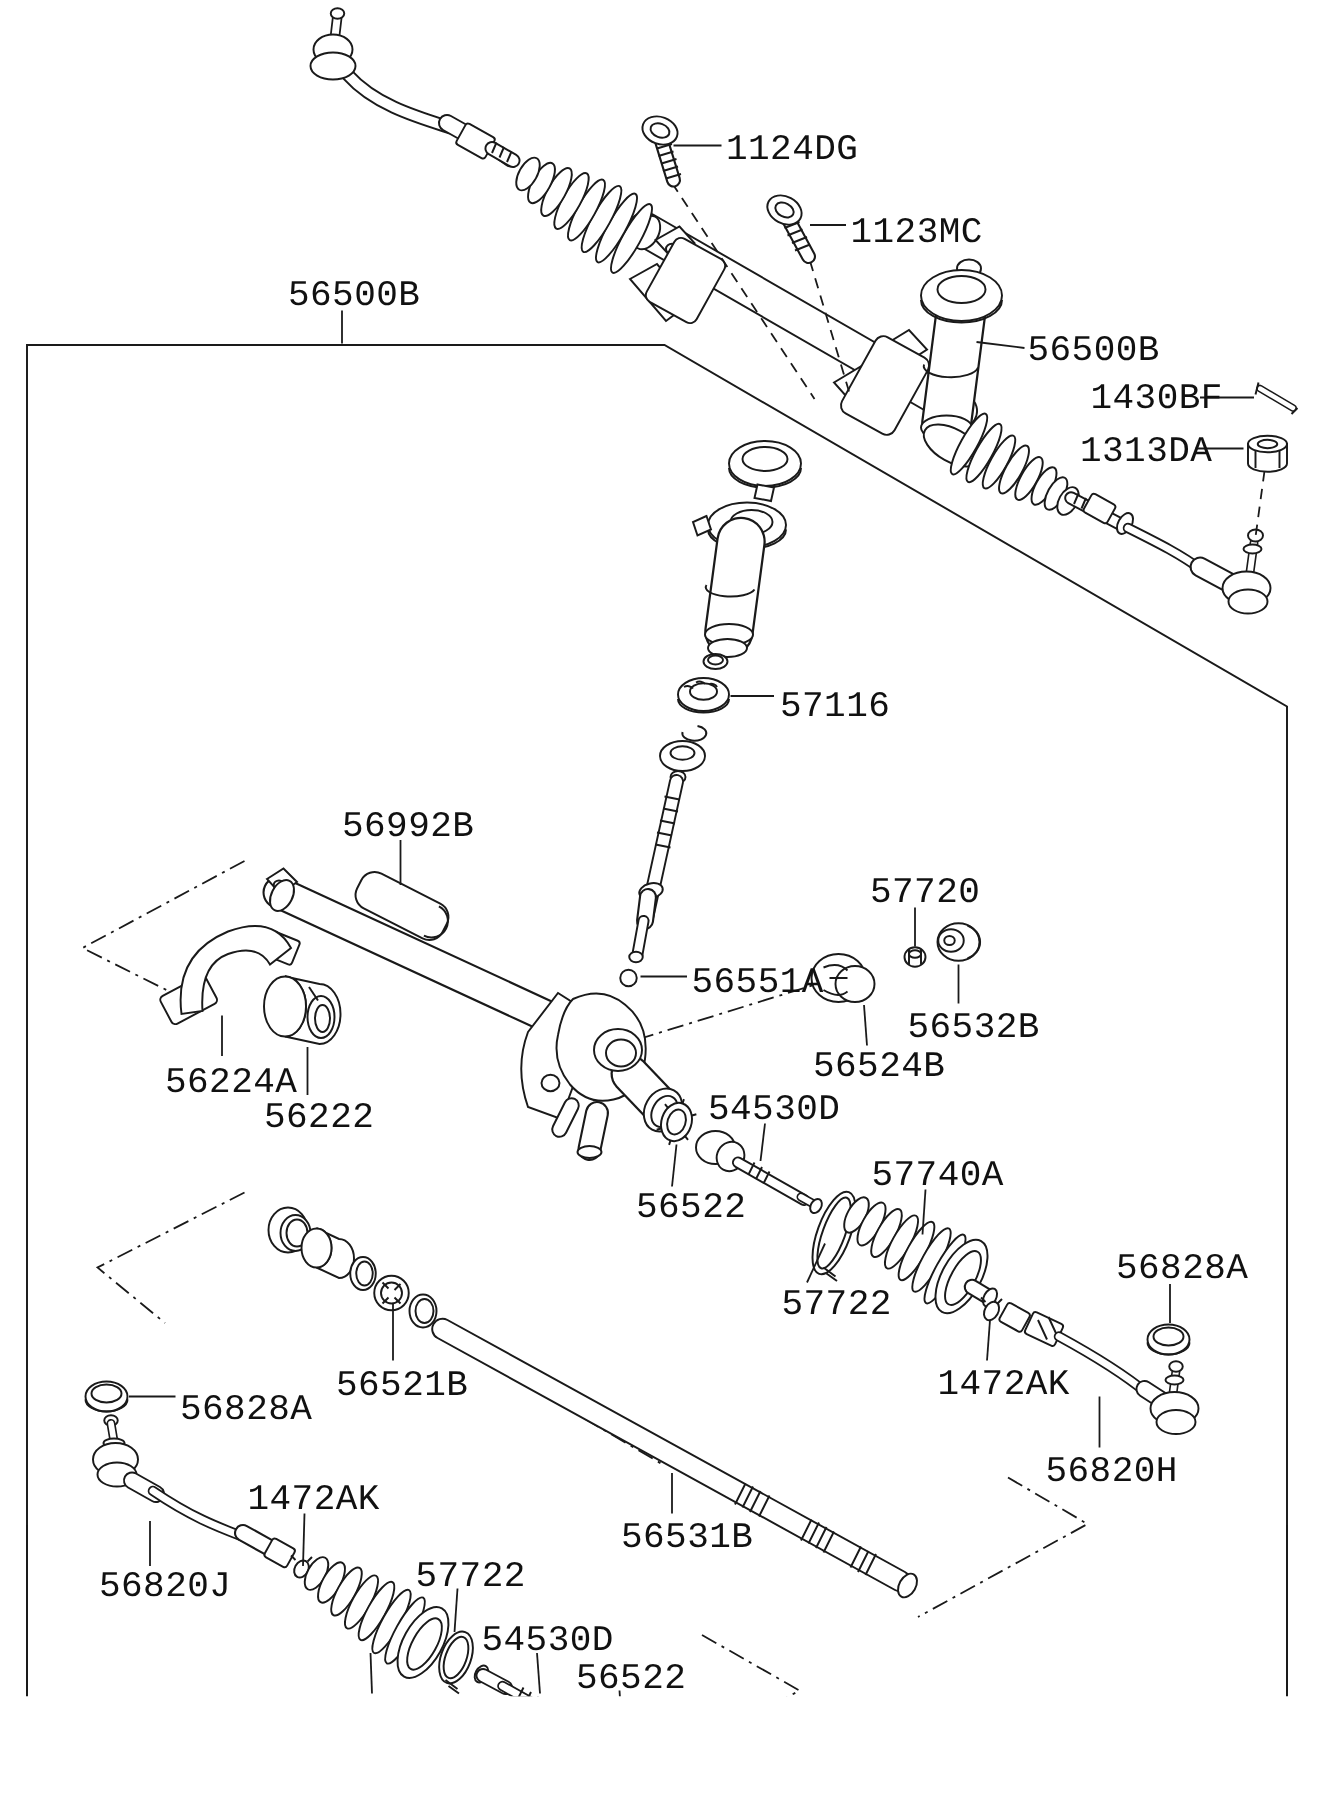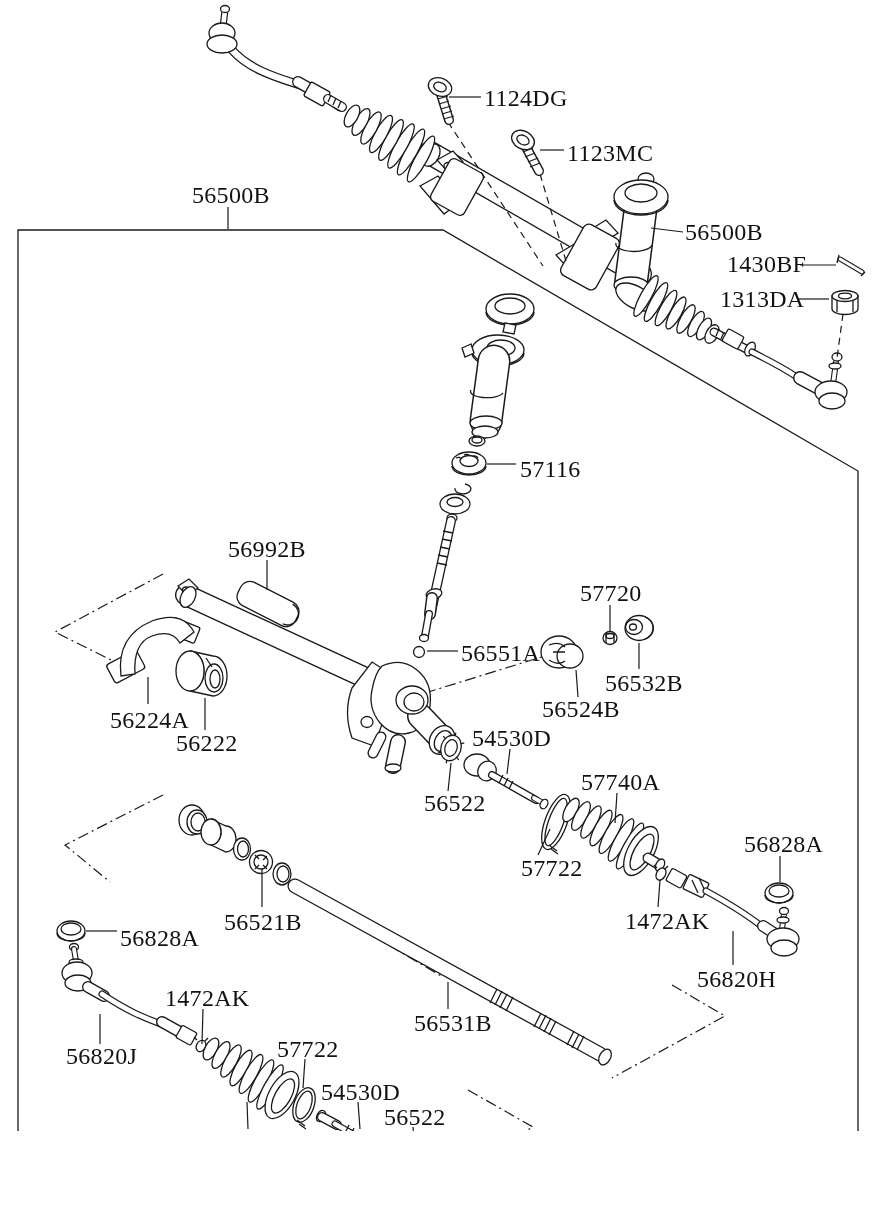--- a/index.html
+++ b/index.html
@@ -1,17 +1,17 @@
 <!DOCTYPE html>
 <html><head>
 <meta charset="utf-8">
 <style>
   html,body{margin:0;padding:0;background:#ffffff;}
   .stage{position:relative;width:886px;height:1131px;background:#ffffff;overflow:hidden;
-         font-family:Liberation Serif, serif;}
+         font-family:Liberation Mono, monospace;}
   svg{position:absolute;left:0;top:0;}
   .o{stroke:#1a1a1a;fill:none;stroke-width:1.3;}
   .w{stroke:#1a1a1a;fill:#ffffff;stroke-width:1.3;}
   .pb{stroke:#1a1a1a;fill:none;stroke-linecap:round;}
   .pw{stroke:#ffffff;fill:none;stroke-linecap:round;}
   .lead{stroke:#1a1a1a;fill:none;stroke-width:1.2;}
   .dash{stroke-dasharray:7 5;}
   .dashdot{stroke-dasharray:11 4 2 4;}
   text.lbl{font-size:24px;fill:#111111;letter-spacing:0.3px;}
 </style>

